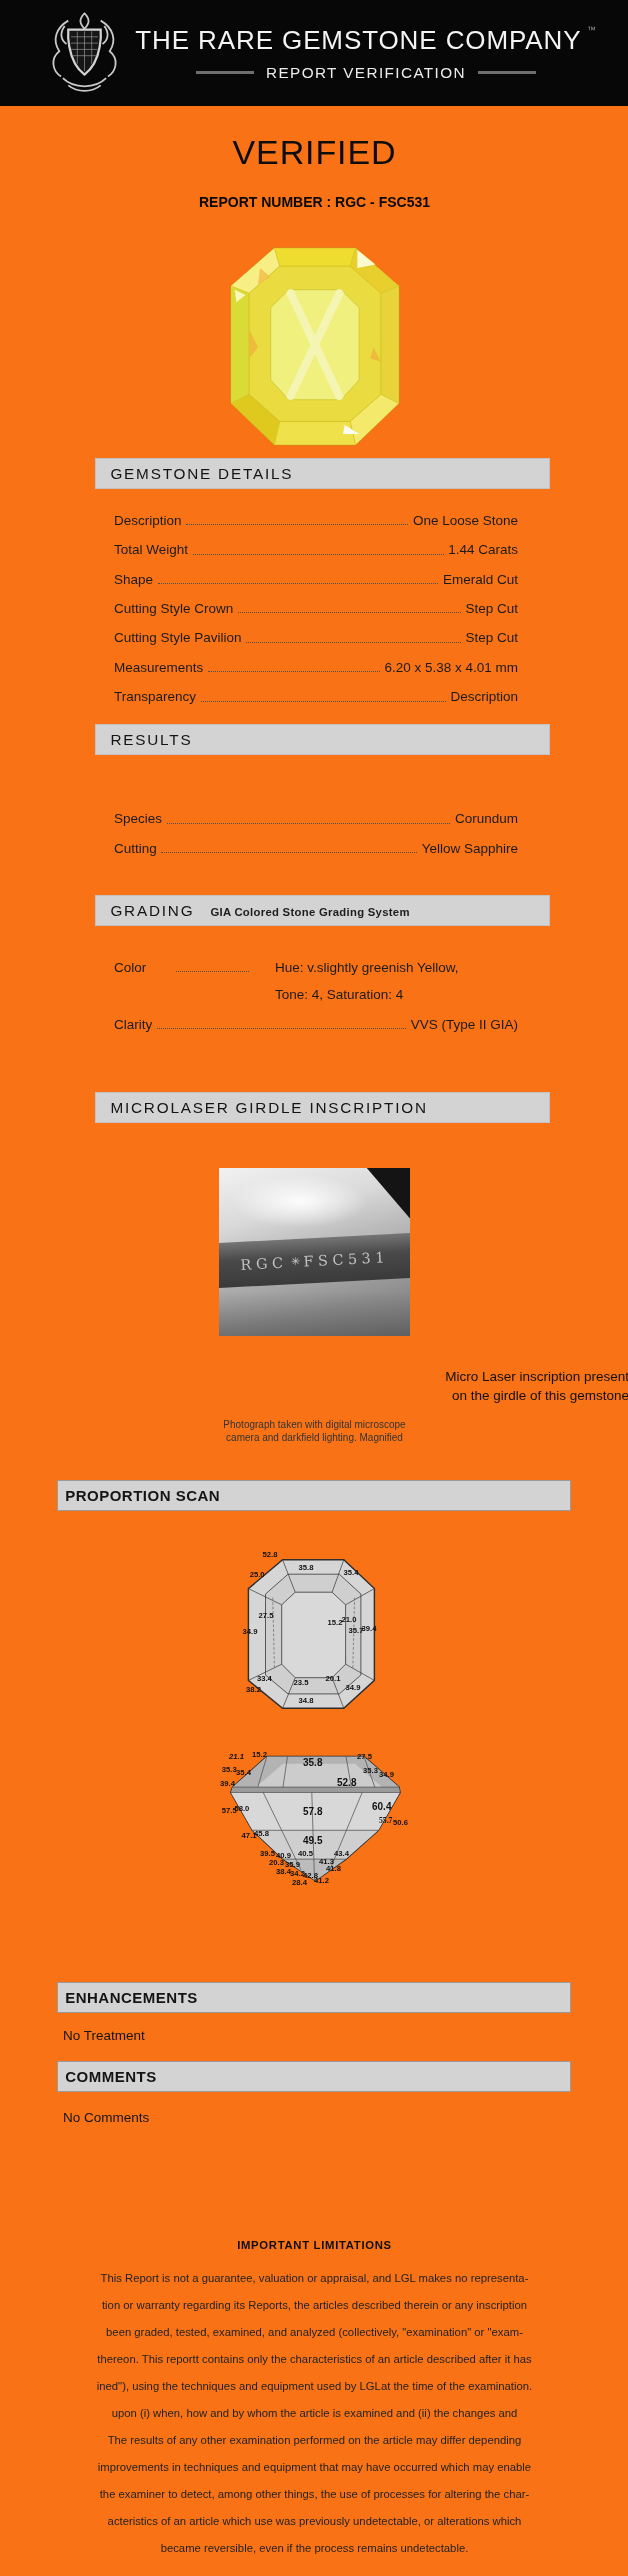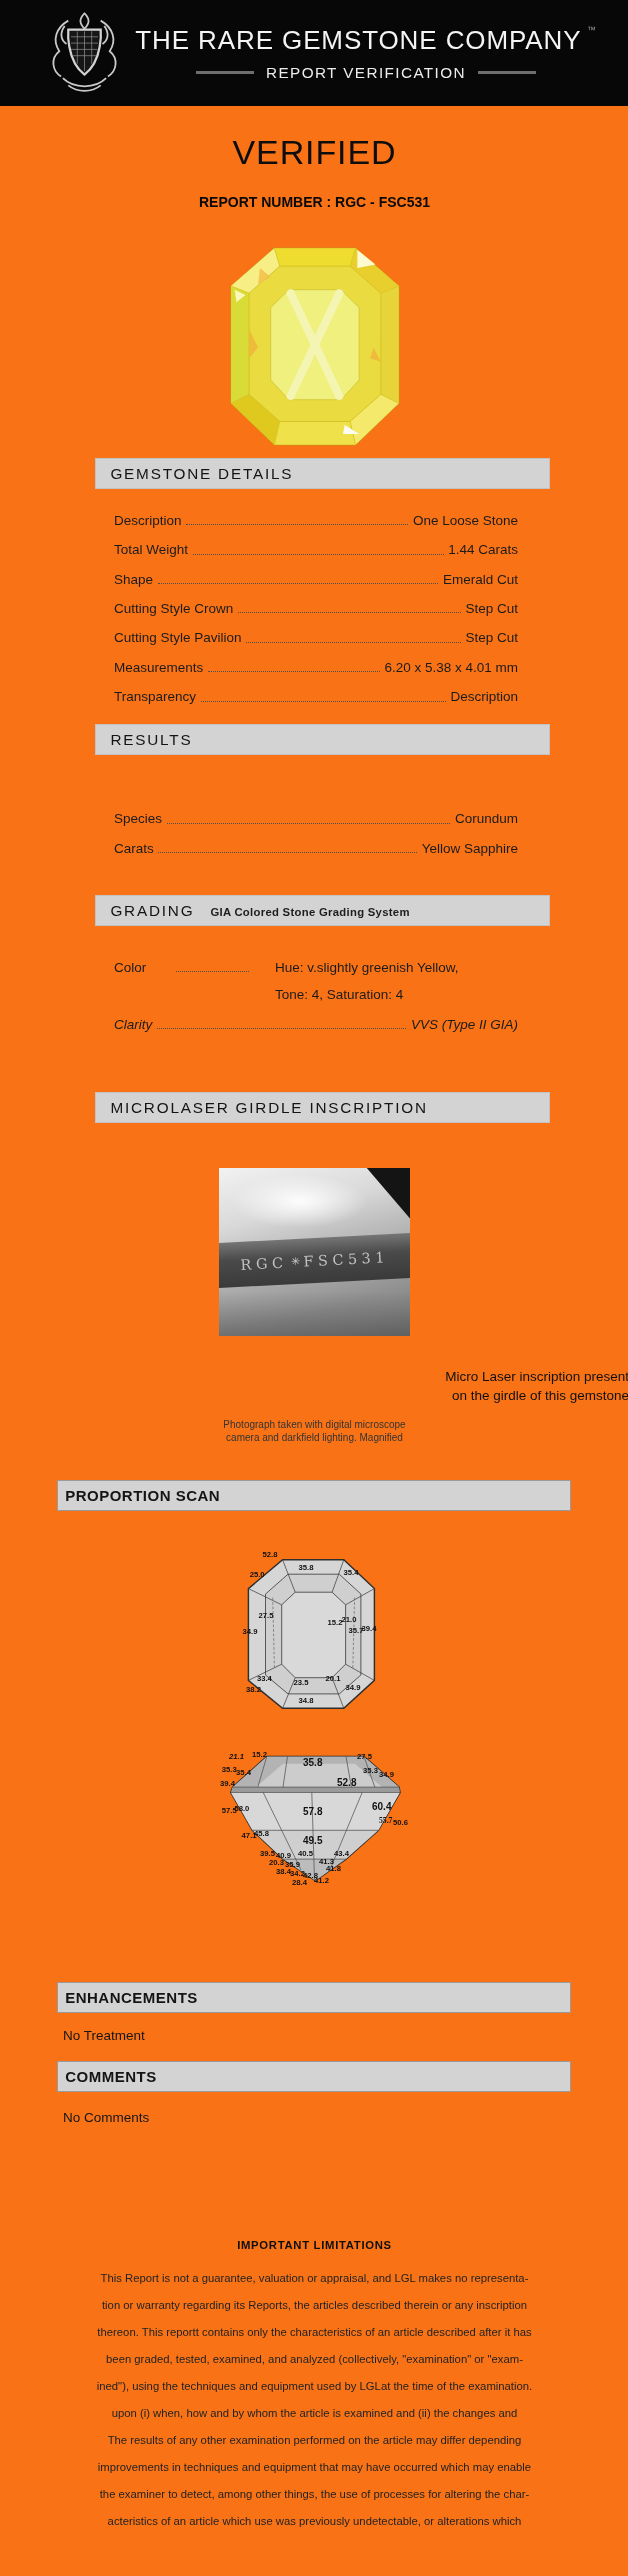--- a/index.html
+++ b/index.html
@@ -37,21 +37,21 @@
   .rows.grading{margin-top:34px;}
   .row{display:flex;align-items:flex-end;font-size:13.5px;margin-bottom:14.4px;color:#1b1b1b;}
   .row .label{white-space:nowrap;}
   .row .leader{flex:1;border-bottom:1.8px dotted #4f4f4f;margin:0 4.5px 2.7px 4.5px;}
   .row .value{white-space:nowrap;}
   .g-color-row{align-items:flex-start;}
   .g-label{display:flex;width:135px;flex:0 0 auto;align-items:flex-end;gap:28px;}
   .g-label .leader{flex:1;border-bottom:1.8px dotted #4f4f4f;margin:0 0 2.7px 1.8px;}
   .g-value{margin-left:26px;}
   .g-line2{margin-top:12.6px;}
-  .g-clarity{margin-top:14.4px;font-style:italic;}
+  .g-clarity{margin-top:14.4px;}
 
   
   .insc-photo{position:relative;width:191px;height:168px;margin:45px auto 0;overflow:hidden;
       background:linear-gradient(165deg,#f2f2f2 0%,#d9d9d9 28%,#bdbdbd 45%,#a8a8a8 60%,#8f8f8f 78%,#7a7a7a 100%);}
   .insc-glow{position:absolute;left:6%;top:4%;width:72%;height:32%;
       background:radial-gradient(ellipse,rgba(255,255,255,.95) 0%,rgba(255,255,255,0) 70%);}
   .insc-corner{position:absolute;top:0;right:0;width:67px;height:51px;background:#141414;
       clip-path:polygon(35% 0,100% 0,100% 100%);}
   .insc-band{position:absolute;left:-7.2px;right:-7.2px;top:70px;height:45px;transform:rotate(-3deg);
       background:linear-gradient(#757575,#4a4a4a 40%,#3a3a3a);display:flex;align-items:center;justify-content:center;}
@@ -222,21 +222,21 @@
   <div class="bar narrow" style="margin-top:20px;">
     <span>RESULTS</span>
   </div>
   <div class="rows results" id="results-rows">
       <div class="row">
         <span class="label">Species</span>
         <span class="leader"></span>
         <span class="value">Corundum</span>
       </div>
       <div class="row">
-        <span class="label">Carats</span>
+        <span class="label">Cutting</span>
         <span class="leader"></span>
         <span class="value">Yellow Sapphire</span>
       </div>
     </div>
 
   <div class="bar narrow" style="margin-top:39px;">
     <span>GRADING</span><span class="bar-sub">GIA Colored Stone Grading System</span>
   </div>
   <div class="rows grading">
     <div class="row g-color-row">
@@ -389,24 +389,25 @@
 
   <div class="bar wide comments-bar">
     <span>COMMENTS</span>
   </div>
   <div class="body-text" style="margin-top:18px;">No Comments</div>
 
   <div class="limit-title">IMPORTANT LIMITATIONS</div>
   <div class="limit-lines" id="limit-lines">
       <div class="limit-line">This Report is not a guarantee, valuation or appraisal, and LGL makes no representa-</div>
       <div class="limit-line">tion or warranty regarding its Reports, the articles described therein or any inscription</div>
+      <div class="limit-line">been graded, tested, examined, and analyzed (collectively, "examination" or "exam-</div>
       <div class="limit-line">thereon. This reportt contains only the characteristics of an article described after it has</div>
-      <div class="limit-line">been graded, tested, examined, and analyzed (collectively, "examination" or "exam-</div>
       <div class="limit-line">ined"), using the techniques and equipment used by LGLat the time of the examination.</div>
       <div class="limit-line">upon (i) when, how and by whom the article is examined and (ii) the changes and</div>
       <div class="limit-line">The results of any other examination performed on the article may differ depending</div>
       <div class="limit-line">improvements in techniques and equipment that may have occurred which may enable</div>
       <div class="limit-line">the examiner to detect, among other things, the use of processes for altering the char-</div>
       <div class="limit-line">acteristics of an article which use was previously undetectable, or alterations which</div>
+      <div class="limit-line">became reversible, even if the process remains undetectable.</div>
     </div>
 
 </div>
 
 
 </body></html>

